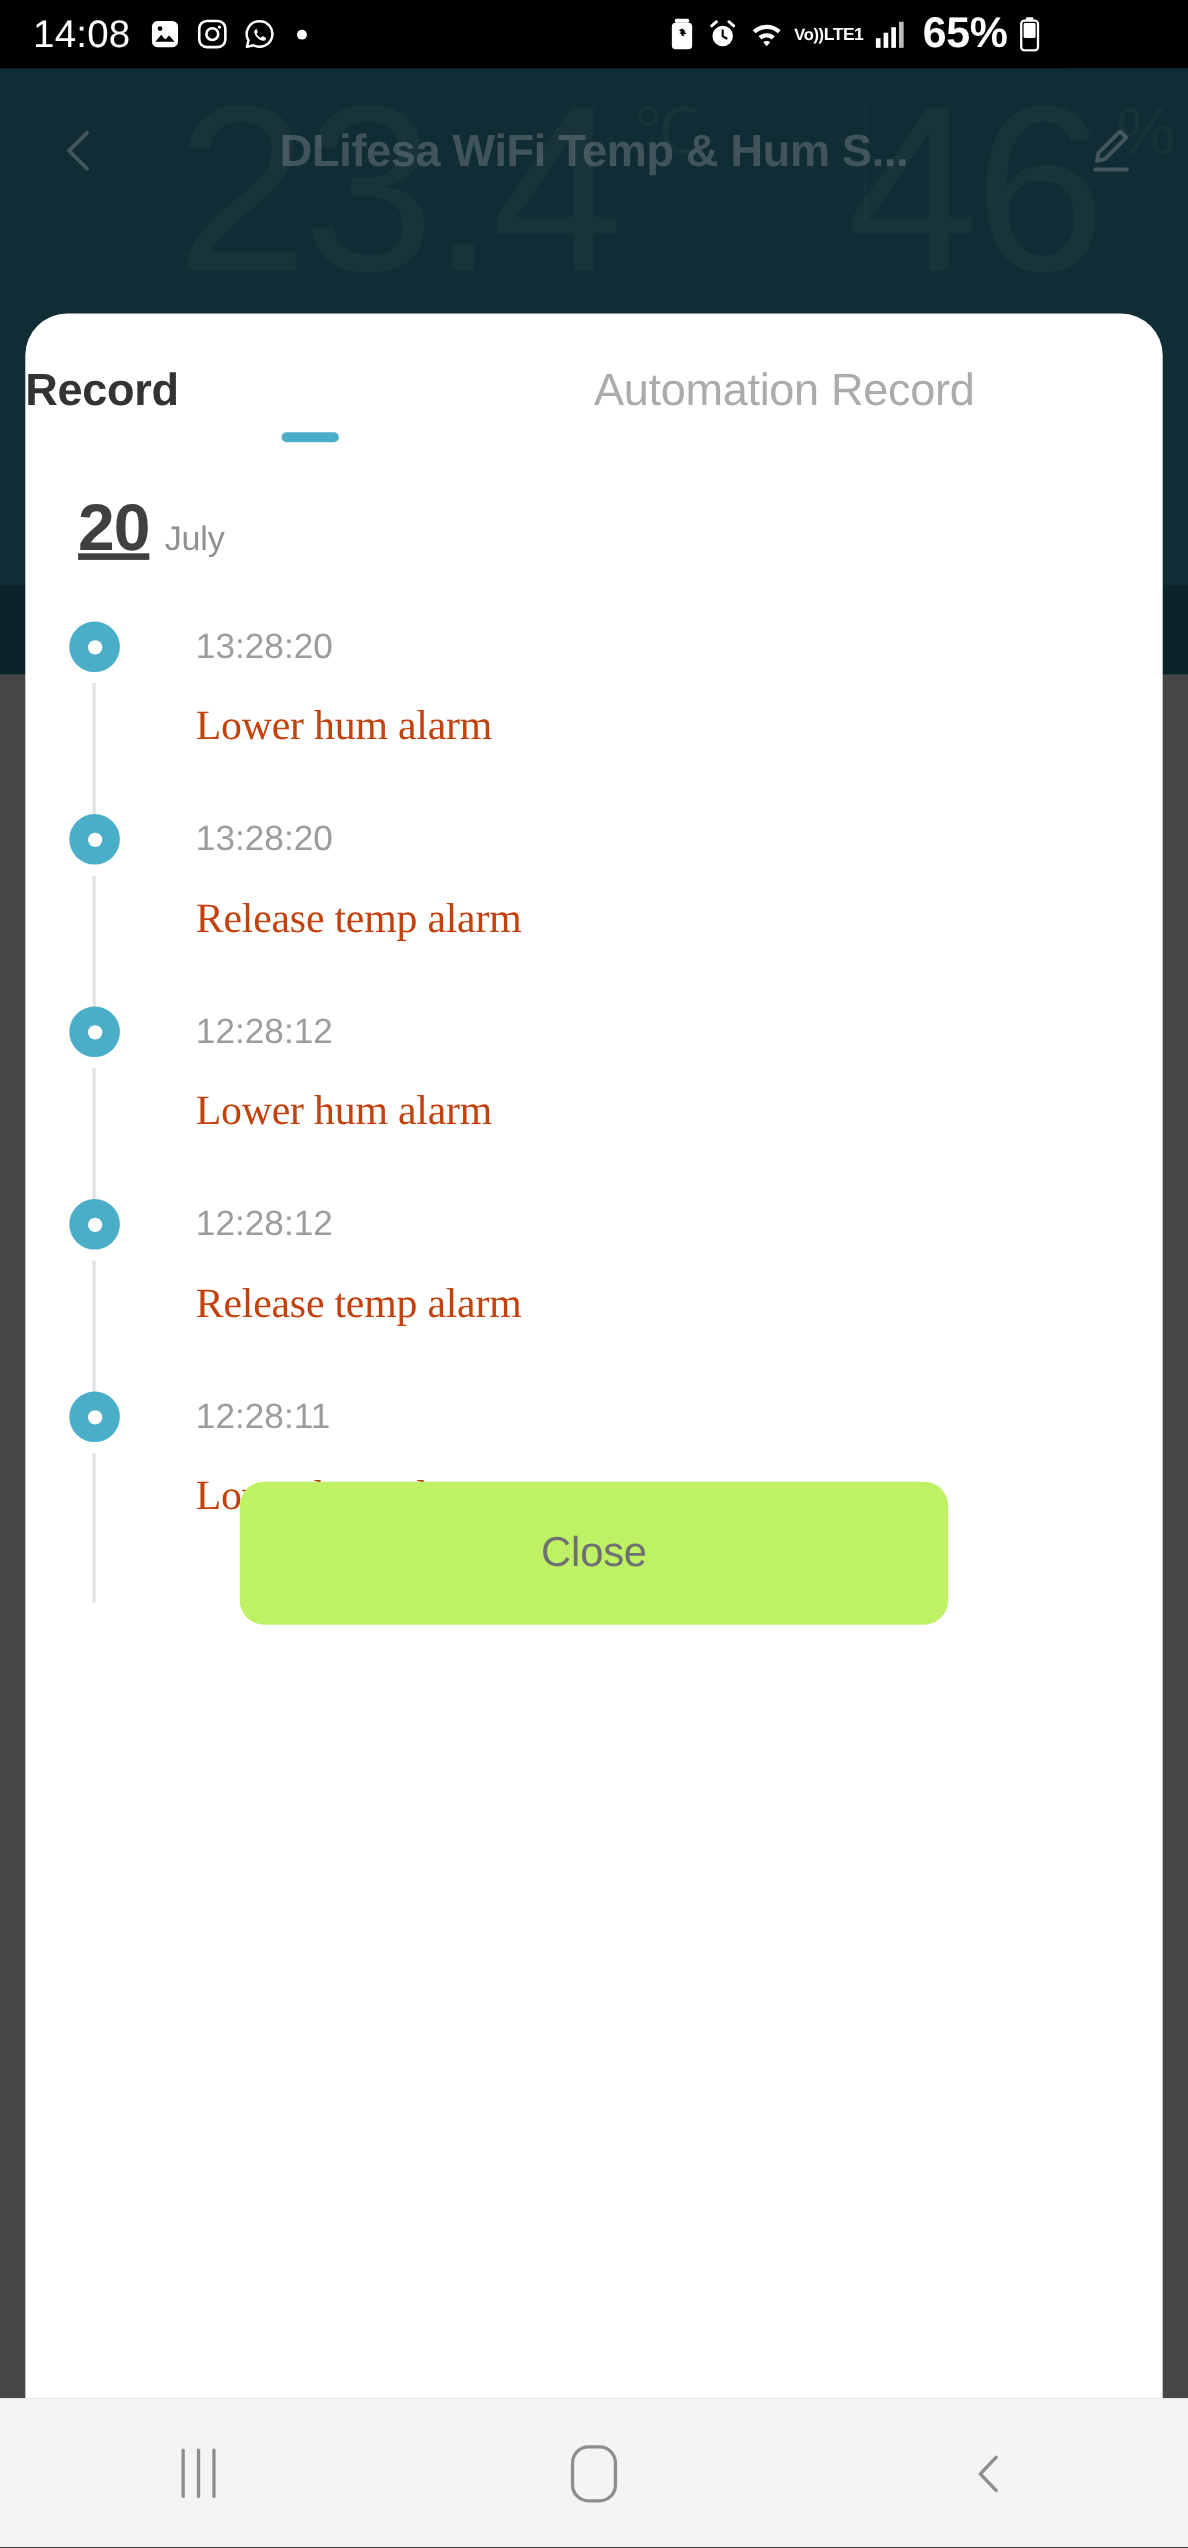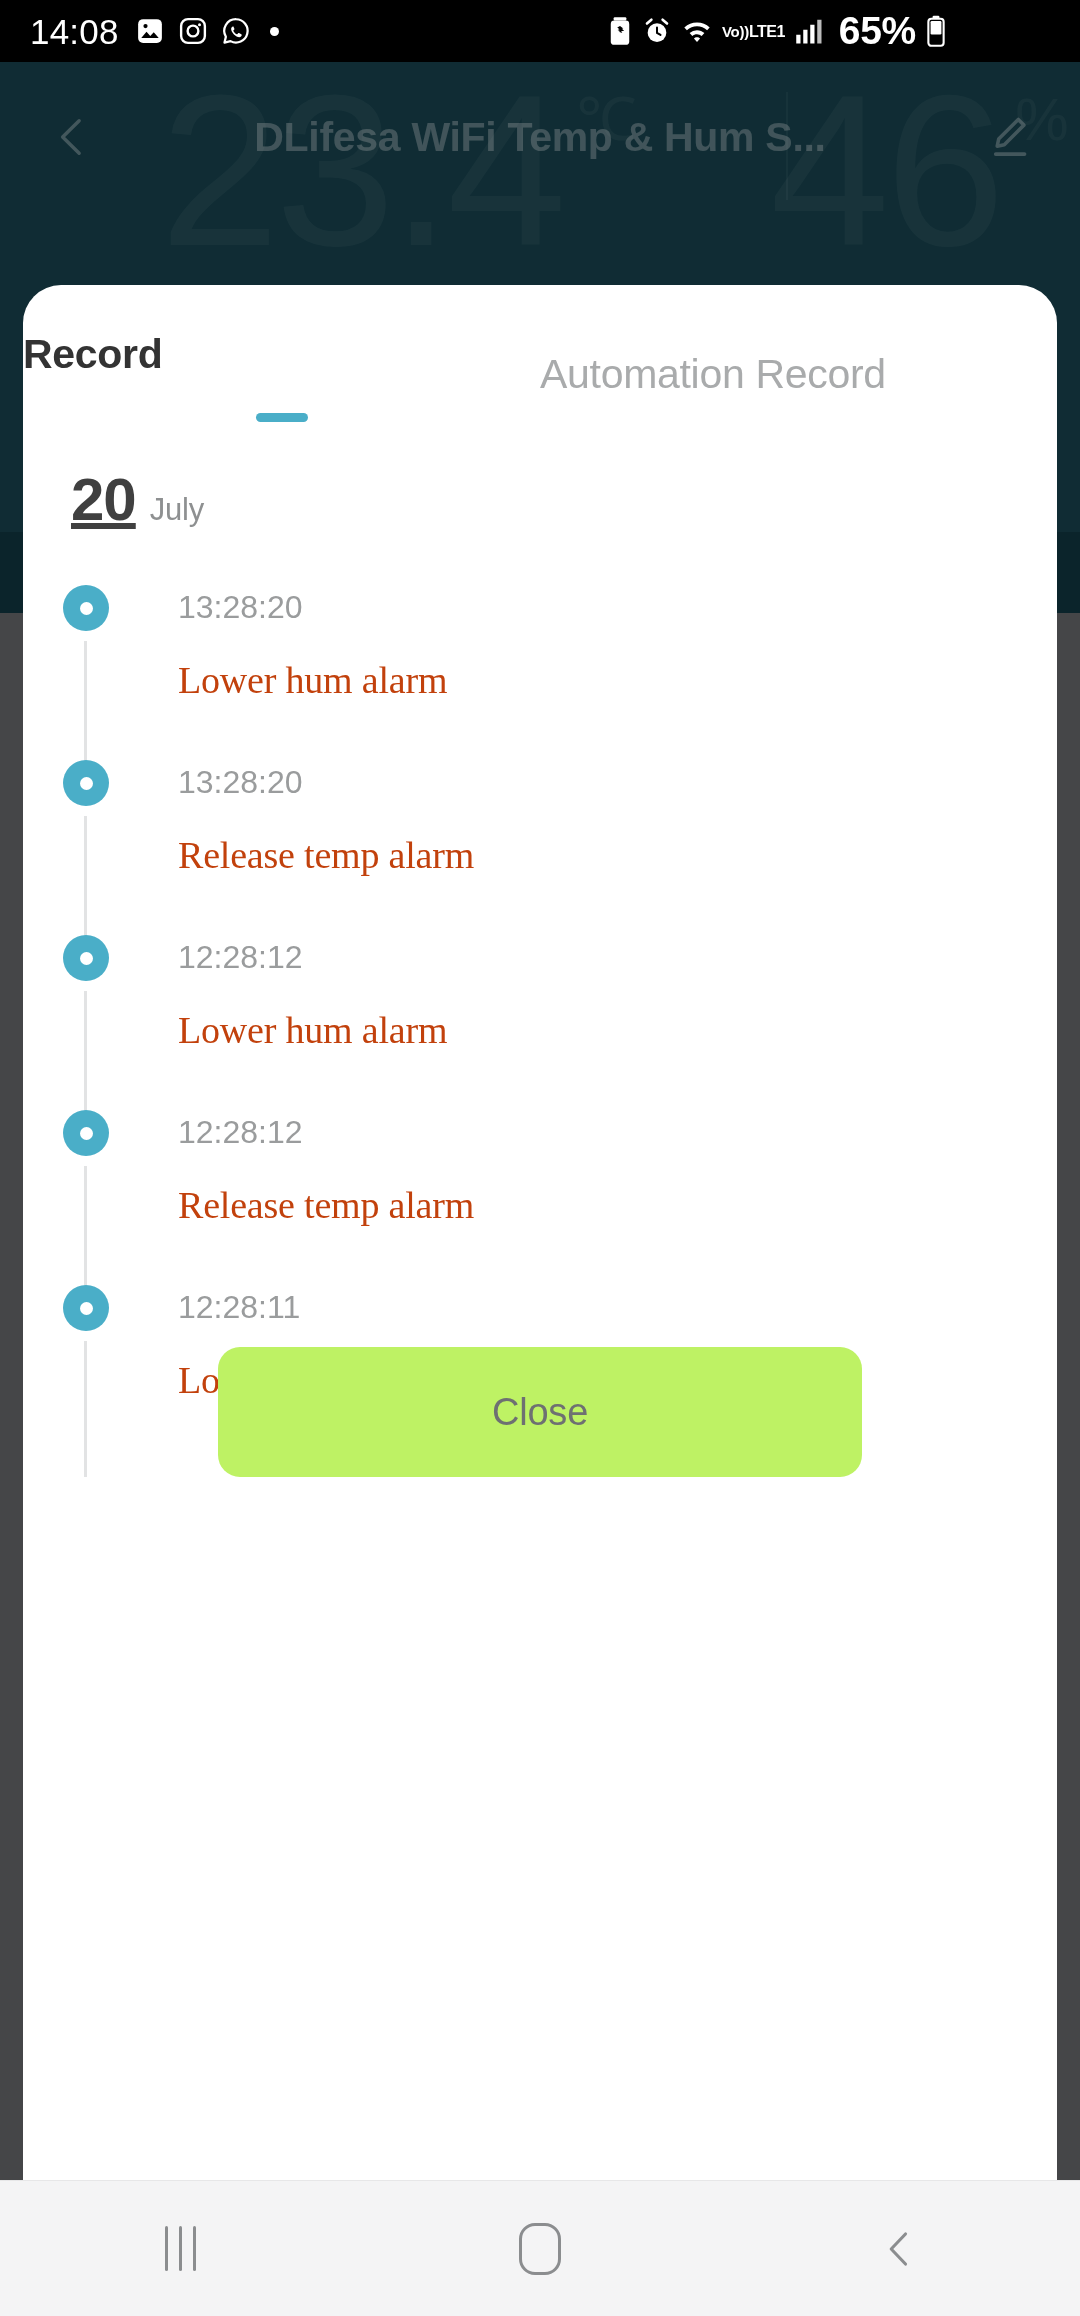--- a/index.html
+++ b/index.html
@@ -195,21 +195,20 @@
     letter-spacing: -0.3px;
     display: inline-block;
   }
   .tab.active .tab-label {
     color: #333333;
     font-weight: 700;
   }
   .tab.inactive .tab-label {
     color: #a9abac;
     font-weight: 400;
-    margin-top: 20px;
   }
   .tab-underline {
     position: absolute;
     left: 50%;
     transform: translateX(-50%);
     bottom: 2px;
     width: 52px;
     height: 9px;
     border-radius: 5px;
     background: #4aaec8;

